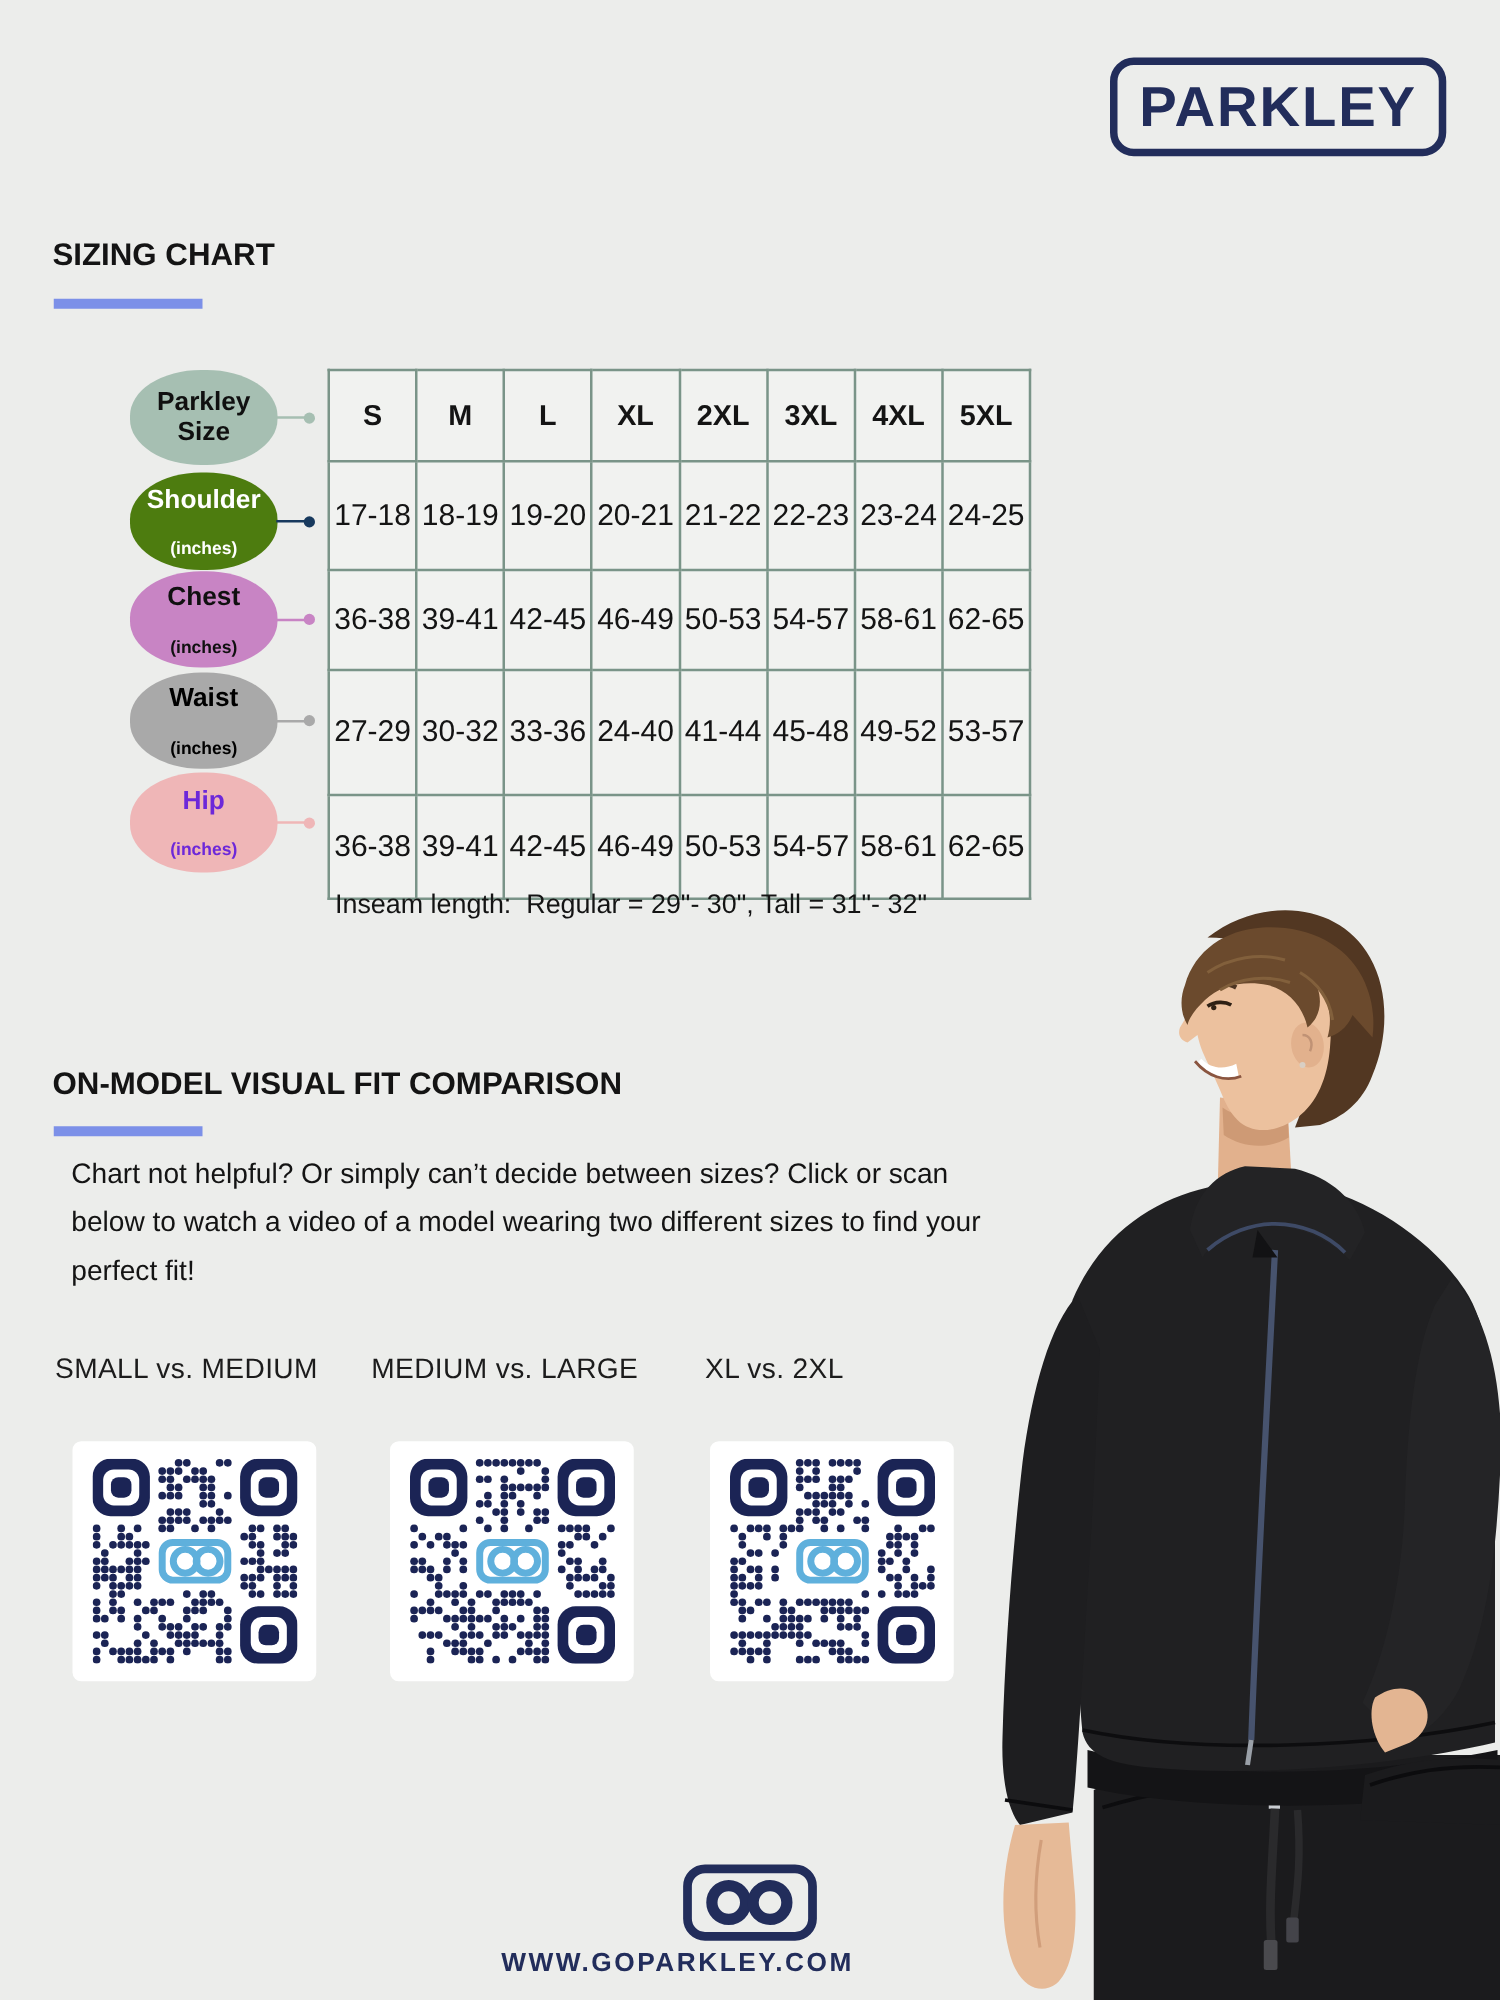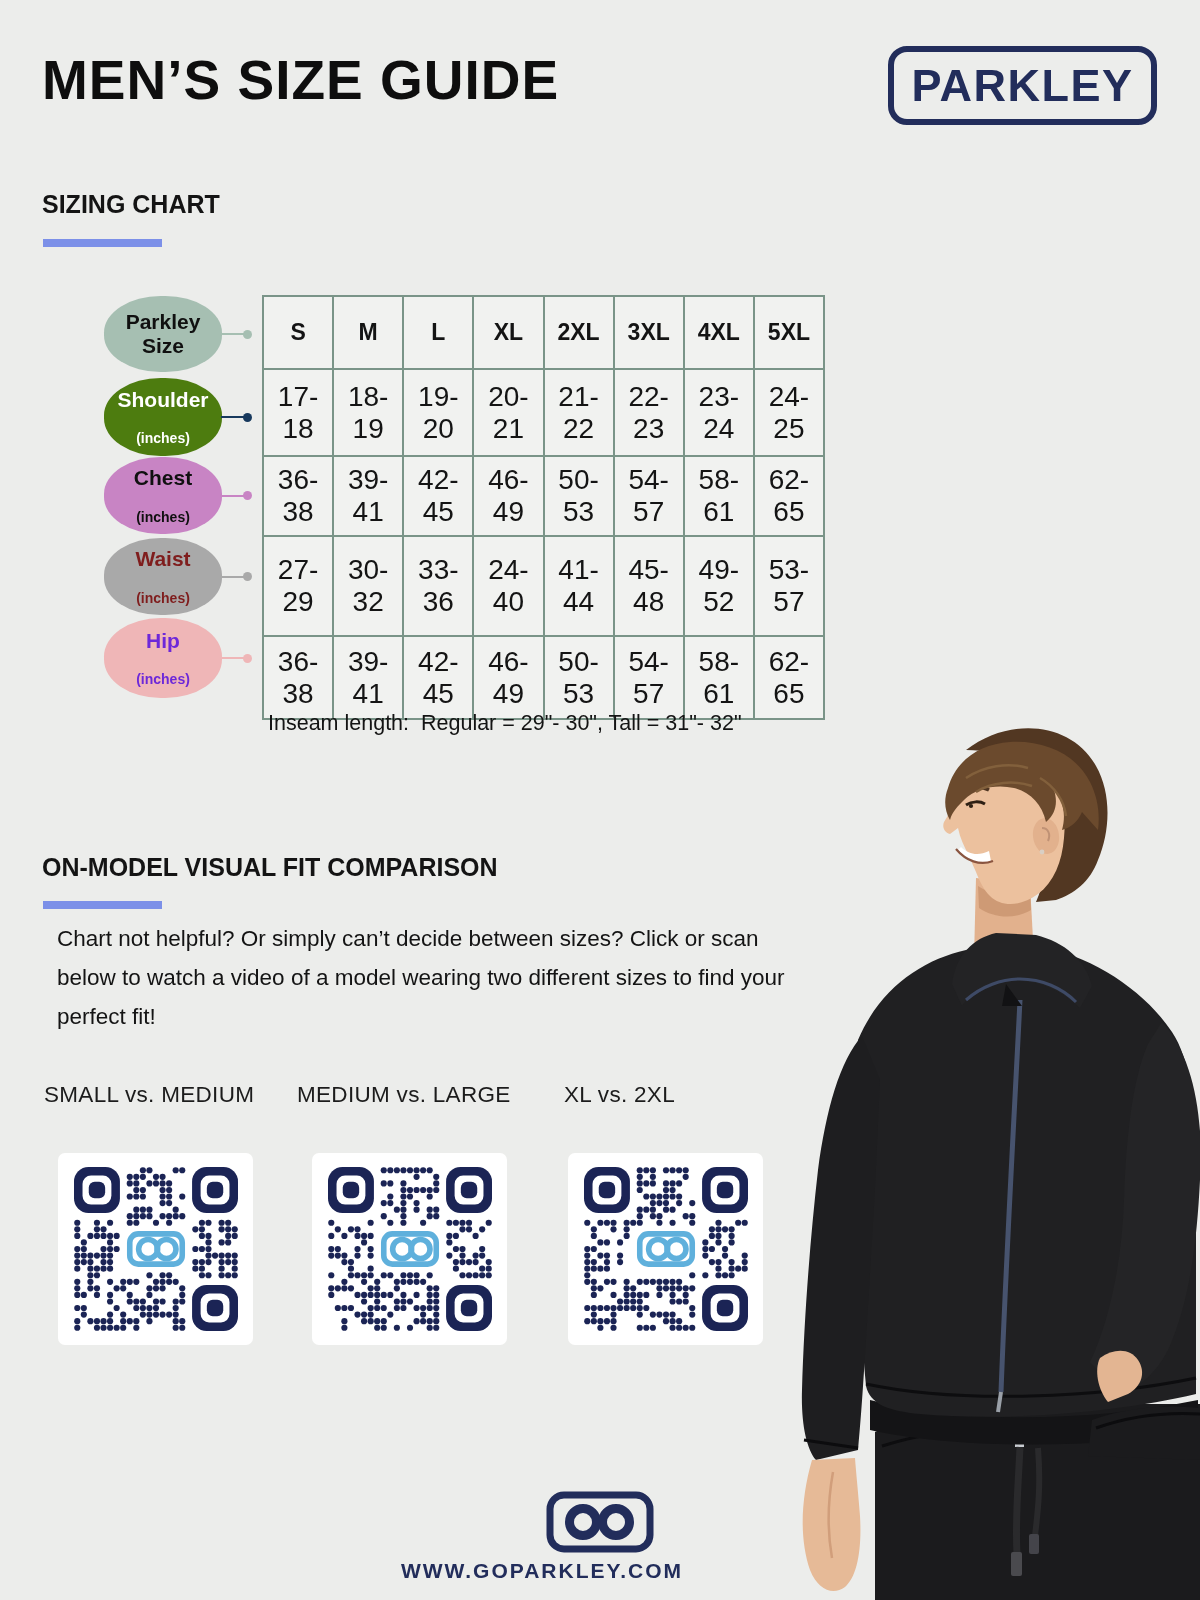--- a/index.html
+++ b/index.html
@@ -38,21 +38,21 @@
   
   table.size-table{
     position:absolute;left:262px;top:295px;width:563px;table-layout:fixed;
     border-collapse:collapse;
   }
   table.size-table th,table.size-table td{
     border:2px solid var(--tborder);background:var(--tcell);
     text-align:center;vertical-align:middle;
   }
   table.size-table th{font-size:23px;font-weight:700;}
-  table.size-table td{font-size:28px;font-weight:400;}
+  table.size-table td{font-size:24px;font-weight:400;}
   table.size-table tr:nth-child(1){height:73px;}
   table.size-table tr:nth-child(2){height:87px;}
   table.size-table tr:nth-child(3){height:80px;}
   table.size-table tr:nth-child(4){height:100px;}
   table.size-table tr:nth-child(5){height:83px;}
   .inseam{position:absolute;left:268px;top:711px;font-size:21.5px;white-space:pre;}
   
   .fit-par{position:absolute;left:57px;top:919px;width:762px;font-size:22.5px;line-height:39px;}
   .qr-label{position:absolute;top:1082px;font-size:22.5px;font-weight:500;letter-spacing:.3px;color:#1c1c1c;}
   .qr-card{position:absolute;top:1153px;width:195px;height:192px;background:#ffffff;
@@ -63,21 +63,20 @@
   
   .footer-logo{position:absolute;left:546px;top:1491px;width:108px;height:62px;}
   .site-url{position:absolute;left:0;top:1559px;width:1084px;text-align:center;
             font-size:21px;font-weight:600;letter-spacing:2px;color:var(--navy);}
 </style>
 </head>
 <body>
 
 <div class="page">
 
-  <div class="page-title">MEN’S SIZE GUIDE</div>
   <div class="brand-logo">
     <span>PARKLEY</span>
   </div>
 
   <div class="sec-heading" style="top:190px">SIZING CHART</div>
   <div class="underline" style="top:239px"></div>
 
   <div id="legend">
       <div class="oval" style="top: 296px; height: 76px; background: rgb(166, 191, 178); color: rgb(16, 16, 16);">
         <div class="main">Parkley</div>
@@ -90,21 +89,21 @@
         <div class="sub">(inches)</div>
       </div>
       <div class="conn" style="top: 416px; background: rgb(23, 57, 93);"></div>
       <div class="conn-dot" style="top: 412.5px; background: rgb(23, 57, 93);"></div>
       <div class="oval" style="top: 457px; height: 77px; background: rgb(200, 132, 196); color: rgb(16, 16, 16);">
         <div class="main">Chest</div>
         <div class="sub">(inches)</div>
       </div>
       <div class="conn" style="top: 494.5px; background: rgb(200, 132, 196);"></div>
       <div class="conn-dot" style="top: 491px; background: rgb(200, 132, 196);"></div>
-      <div class="oval" style="top: 538px; height: 77px; background: rgb(169, 169, 169); color: #7f1d1d;">
+      <div class="oval" style="top: 538px; height: 77px; background: rgb(169, 169, 169); color: #000000;">
         <div class="main">Waist</div>
         <div class="sub">(inches)</div>
       </div>
       <div class="conn" style="top: 575.5px; background: rgb(169, 169, 169);"></div>
       <div class="conn-dot" style="top: 572px; background: rgb(169, 169, 169);"></div>
       <div class="oval" style="top: 618px; height: 80px; background: rgb(239, 182, 183); color: #6d28d9;">
         <div class="main">Hip</div>
         <div class="sub">(inches)</div>
       </div>
       <div class="conn" style="top: 657px; background: rgb(239, 182, 183);"></div>

